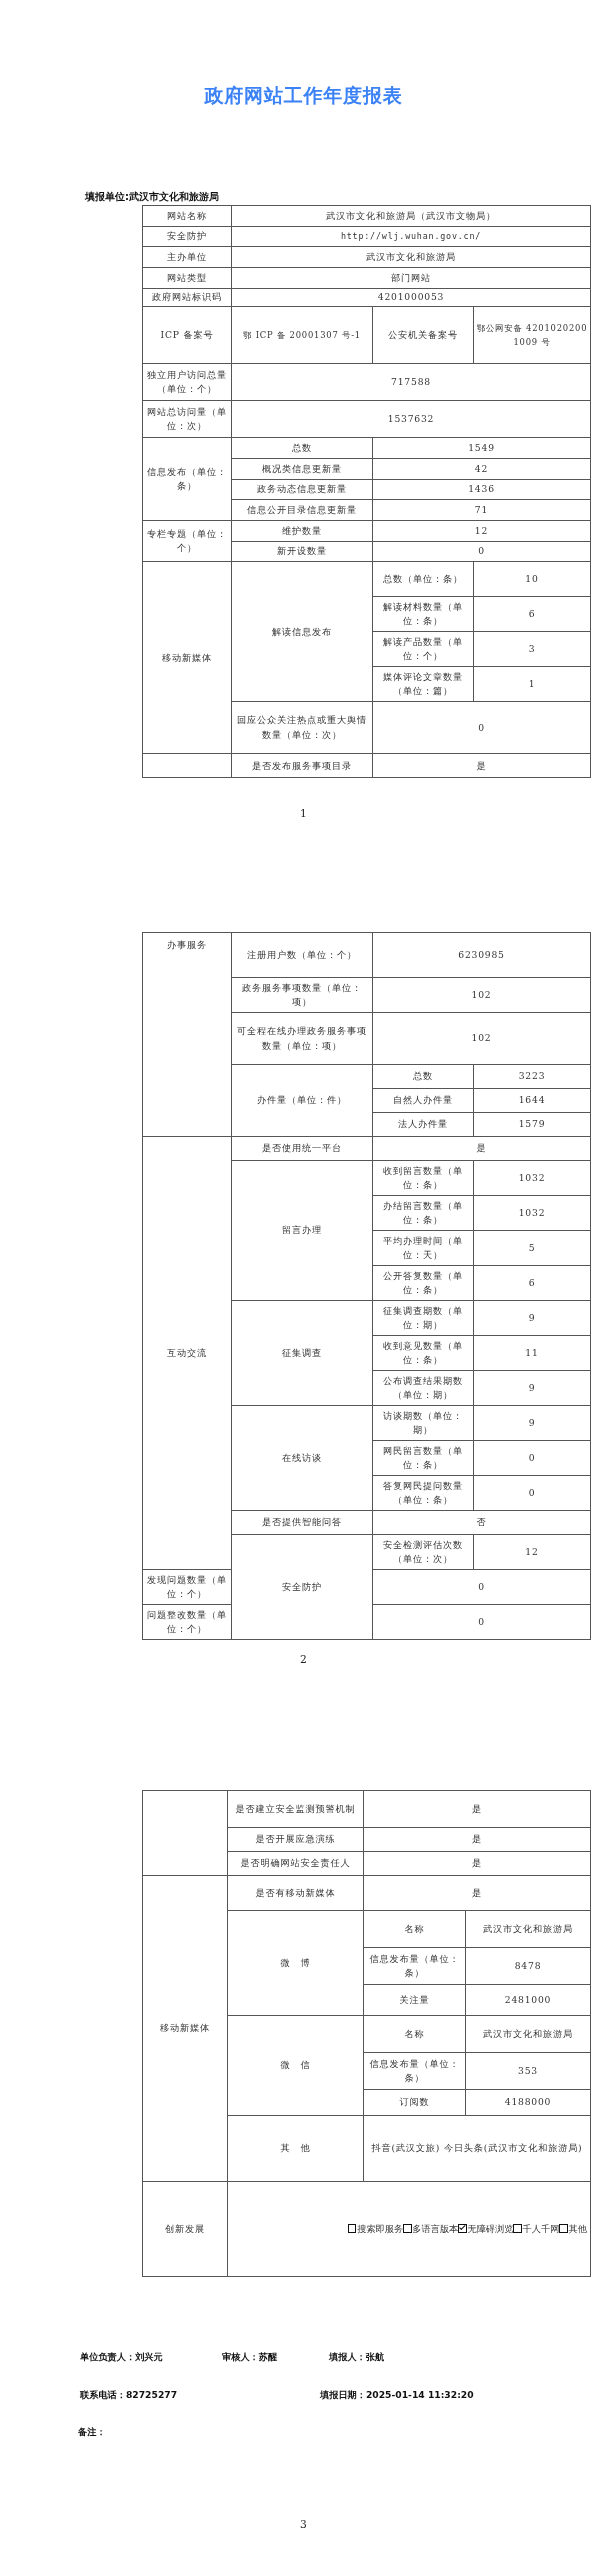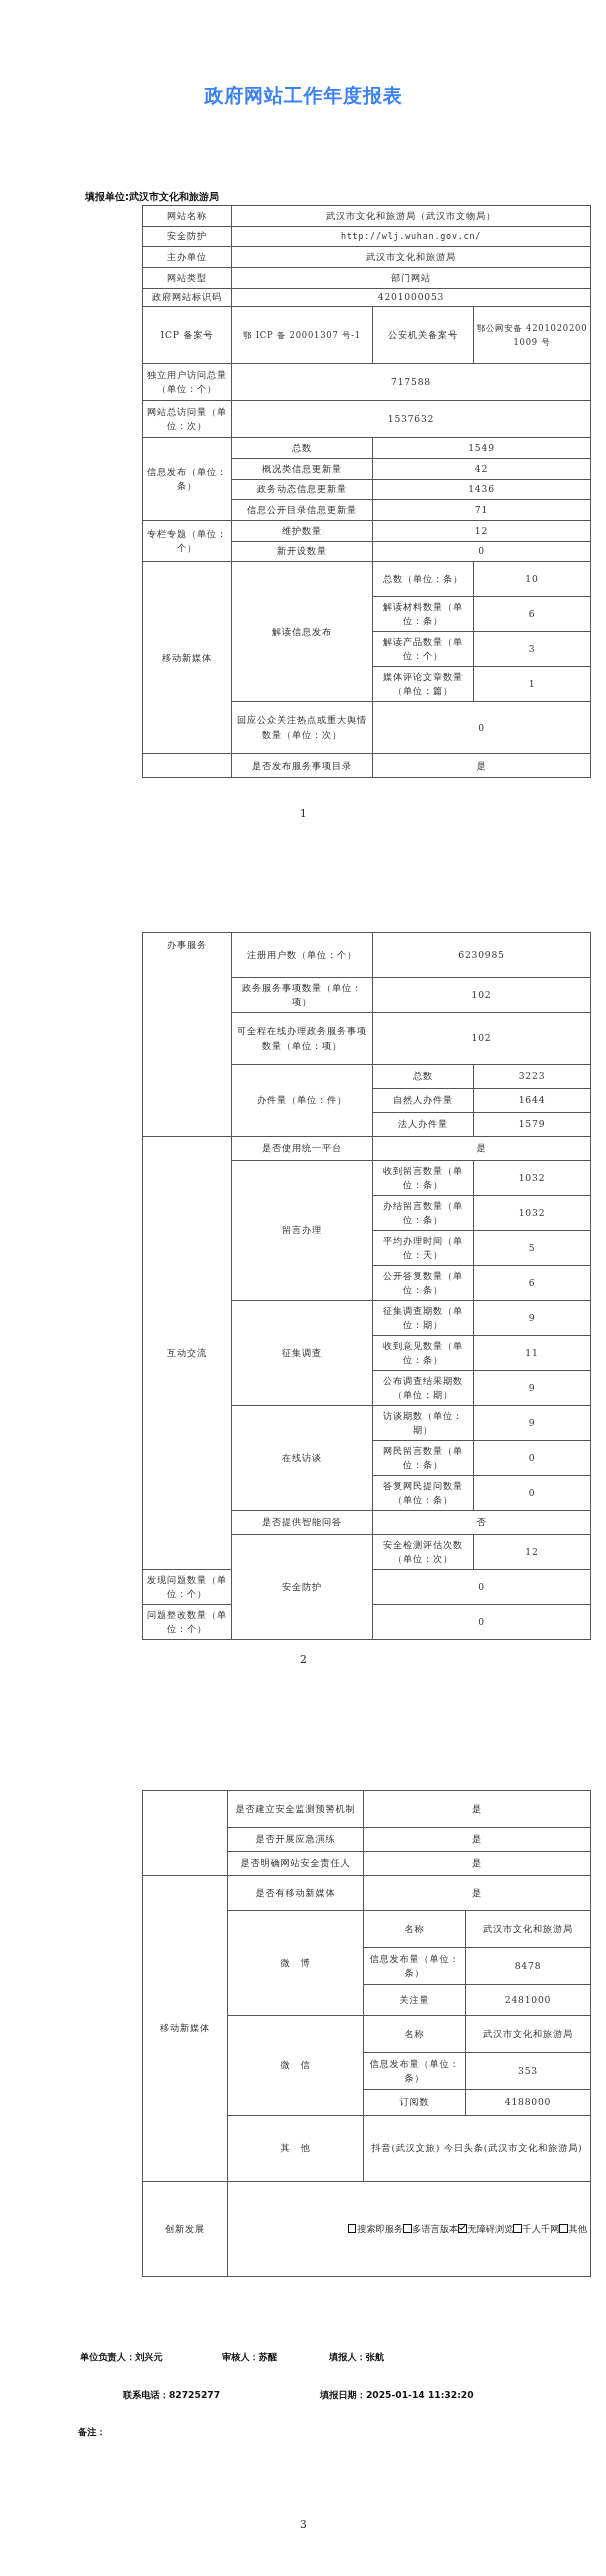--- a/index.html
+++ b/index.html
@@ -297,19 +297,19 @@
       <td colspan="3" style="text-align:right;padding-right:3.1px;letter-spacing:0;">
         <span><span class="cb"></span><span>搜索即服务</span></span><span><span class="cb"></span><span>多语言版本</span></span><span><span class="cb on"></span><span>无障碍浏览</span></span><span><span class="cb"></span><span>千人千网</span></span><span><span class="cb"></span><span>其他</span></span>
       </td>
     </tr>
   </tbody>
     </table>
 
   <div class="sig" style="left:80px;top:634px;">单位负责人：刘兴元</div>
   <div class="sig" style="left:222px;top:634px;">审核人：苏醒</div>
   <div class="sig" style="left:329px;top:634px;">填报人：张航</div>
-  <div class="sig" style="left:80px;top:672px;margin-left:43px;">联系电话：82725277</div>
+  <div class="sig" style="left:80px;top:672px;">联系电话：82725277</div>
   <div class="sig" style="left:320px;top:672px;">填报日期：2025-01-14 11:32:20</div>
   <div class="sig" style="left:78px;top:709px;">备注：</div>
 
   <div class="pnum" style="top:801px;">3</div>
 </div>
 
 
 </body></html>

